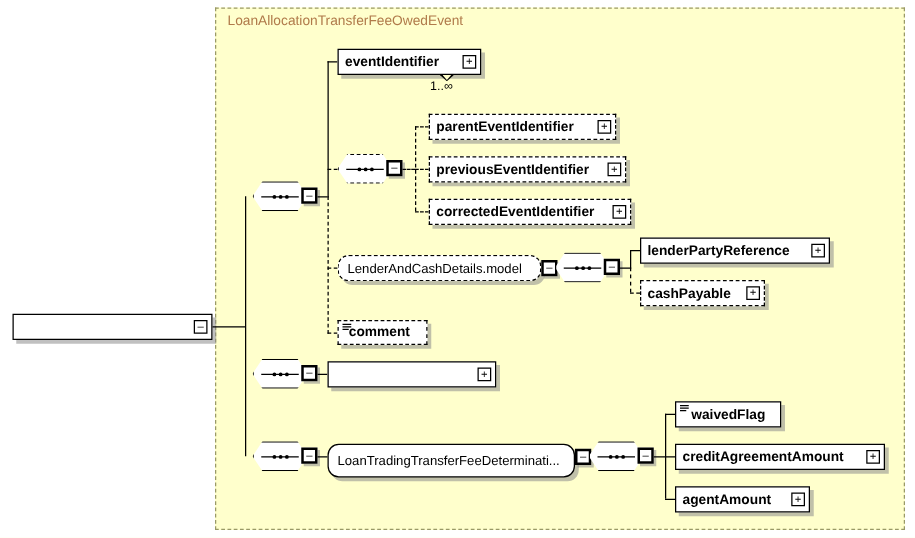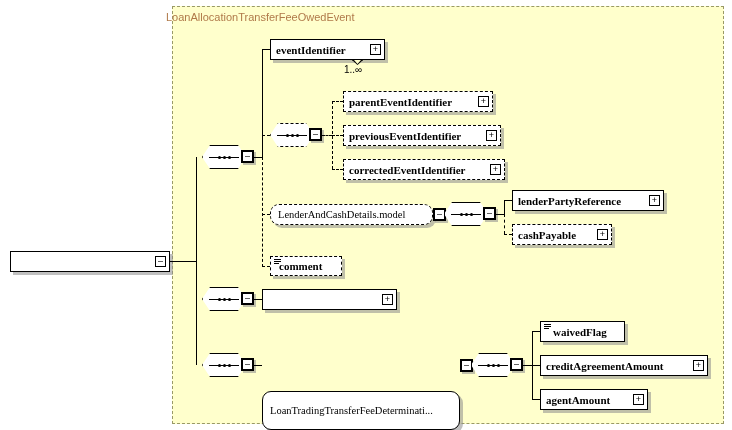--- a/index.html
+++ b/index.html
@@ -18,21 +18,21 @@
   .dl.h{height:0;border-top:1px dashed #000;}
   .dl.v{width:0;border-left:1px dashed #000;}
 
   
   .ebox{position:absolute;box-sizing:border-box;background:#ffffff;
         border:1px solid #000;display:flex;align-items:center;
         font-size:11px;font-weight:bold;color:#000;white-space:nowrap;
         box-shadow:3px 3px 0 rgba(140,140,140,.55);}
   .ebox.opt{border:1px dashed #000;}
   .ebox.rounded{border-radius:9px;font-weight:normal;font-size:10.5px;}
-  .ebox .lbl{padding:0 5px;overflow:hidden;font-family:Liberation Serif, serif;}
+  .ebox .lbl{padding:0 5px;overflow:hidden;}
   .ebox.rounded .lbl{padding:0 7px;}
 
   
   .tog{position:absolute;width:11px;height:11px;box-sizing:border-box;
        background:#fff;border:1px solid #000;display:flex;
        align-items:center;justify-content:center;font-size:9px;
        line-height:1;font-weight:normal;color:#000;font-family:"Liberation Sans",sans-serif;}
   .tog.inbox{position:relative;margin-left:auto;margin-right:3px;flex:0 0 auto;}
   .tog.heavy{border:2px solid #000;width:13px;height:13px;
              box-shadow:2px 2px 0 rgba(140,140,140,.55);}
@@ -63,21 +63,21 @@
         clip-path:polygon(0 0,100% 0,50% 100%);background:#000;}
   .chev::after{content:"";position:absolute;left:1px;top:0;width:7px;height:4px;
                background:#ffffcc;clip-path:polygon(0 0,100% 0,50% 100%);}
 </style>
 </head>
 <body>
 
 <div id="canvas">
 
   <div class="panel" style="left:172px;top:6px;width:550px;height:416px;"></div>
-  <div class="panel-title" style="left:166px;top:11px;">LoanAllocationTransferFeeOwedEvent</div>
+  <div class="panel-title" style="left:182px;top:11px;">LoanAllocationTransferFeeOwedEvent</div>
 
   <div class="ebox" style="left:10px;top:251px;width:160px;height:21px;">
     <span class="tog inbox">–</span>
   </div>
 
   <div class="ln h" style="left:170px;top:261px;width:26px;"></div>
 
   <div class="ln v" style="left:196px;top:157px;height:208px;"></div>
 
   <div class="seq" style="left:202px;top:145px;">
@@ -195,21 +195,21 @@
     <span class="bar"></span>
     <span class="dots">
         <b></b>
         <b></b>
         <b></b>
       </span>
   </div>
   <div class="tog heavy" style="left:241px;top:358px;">–</div>
   <div class="ln h" style="left:254px;top:365px;width:8px;"></div>
 
-  <div class="ebox rounded" style="left:262px;top:355px;width:198px;height:39px;margin-top:36px;">
+  <div class="ebox rounded" style="left:262px;top:355px;width:198px;height:27px;">
     <span class="lbl">LoanTradingTransferFeeDeterminati...</span>
   </div>
   <div class="tog heavy" style="left:460px;top:359px;">–</div>
 
   <div class="ln h" style="left:473px;top:365px;width:8px;"></div>
   <div class="seq" style="left:471px;top:353px;">
     <span class="bar"></span>
     <span class="dots">
         <b></b>
         <b></b>

